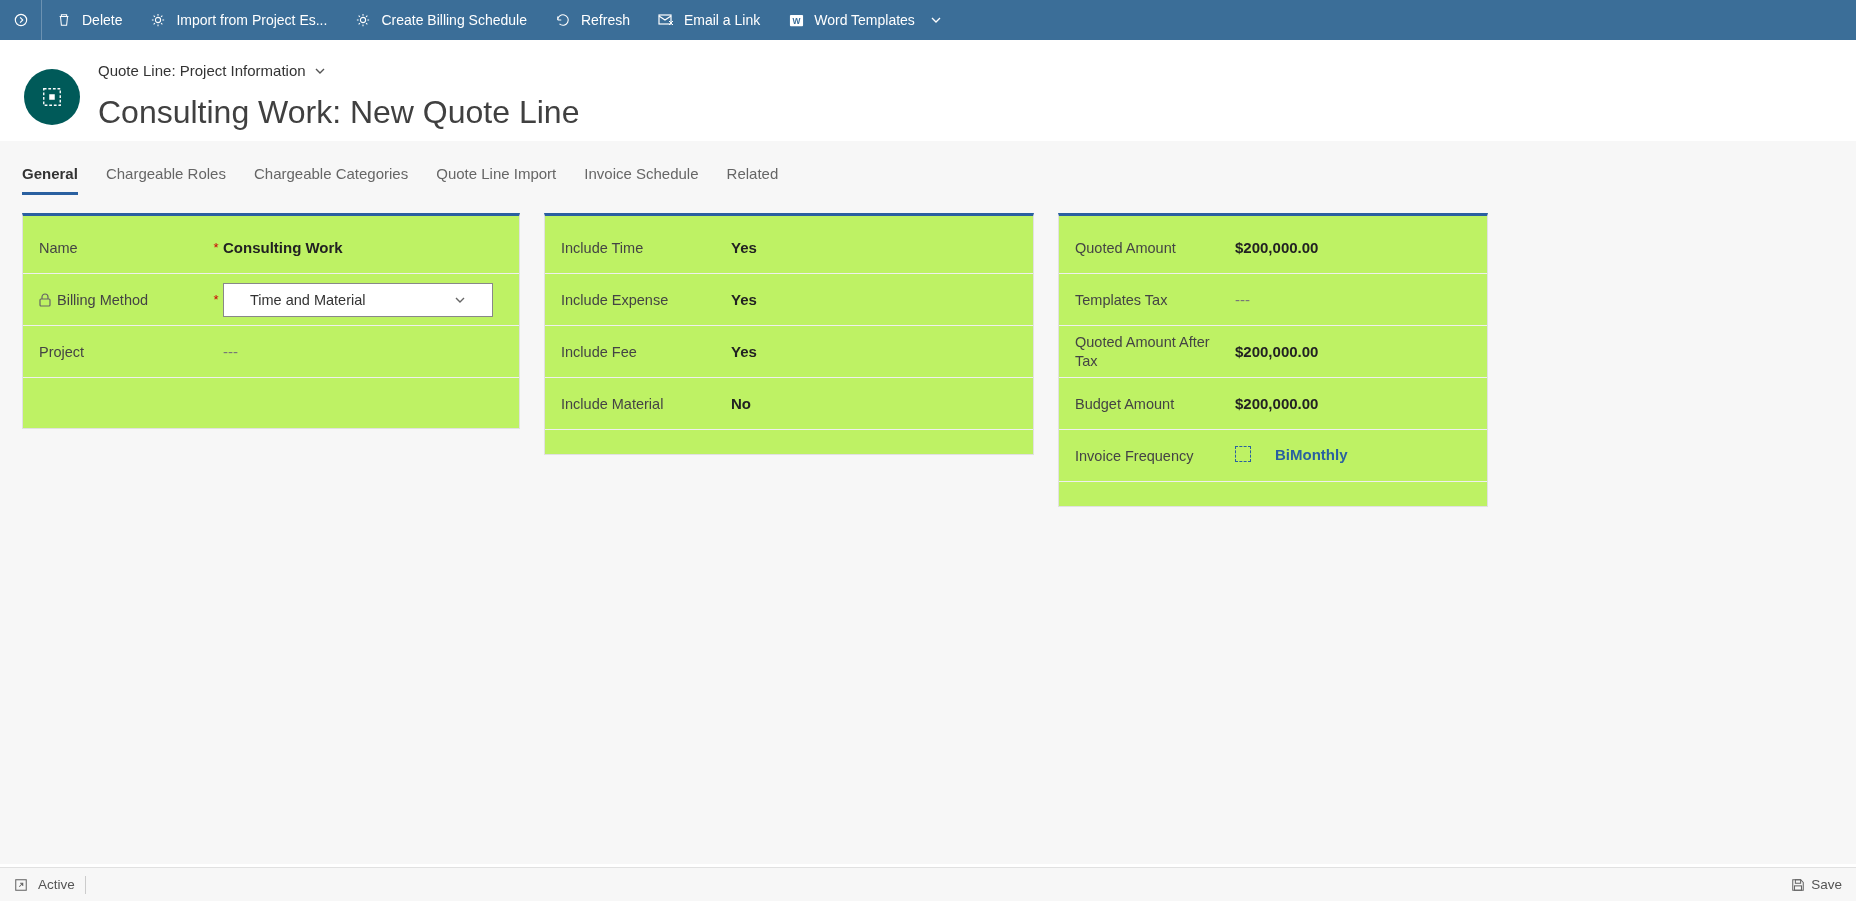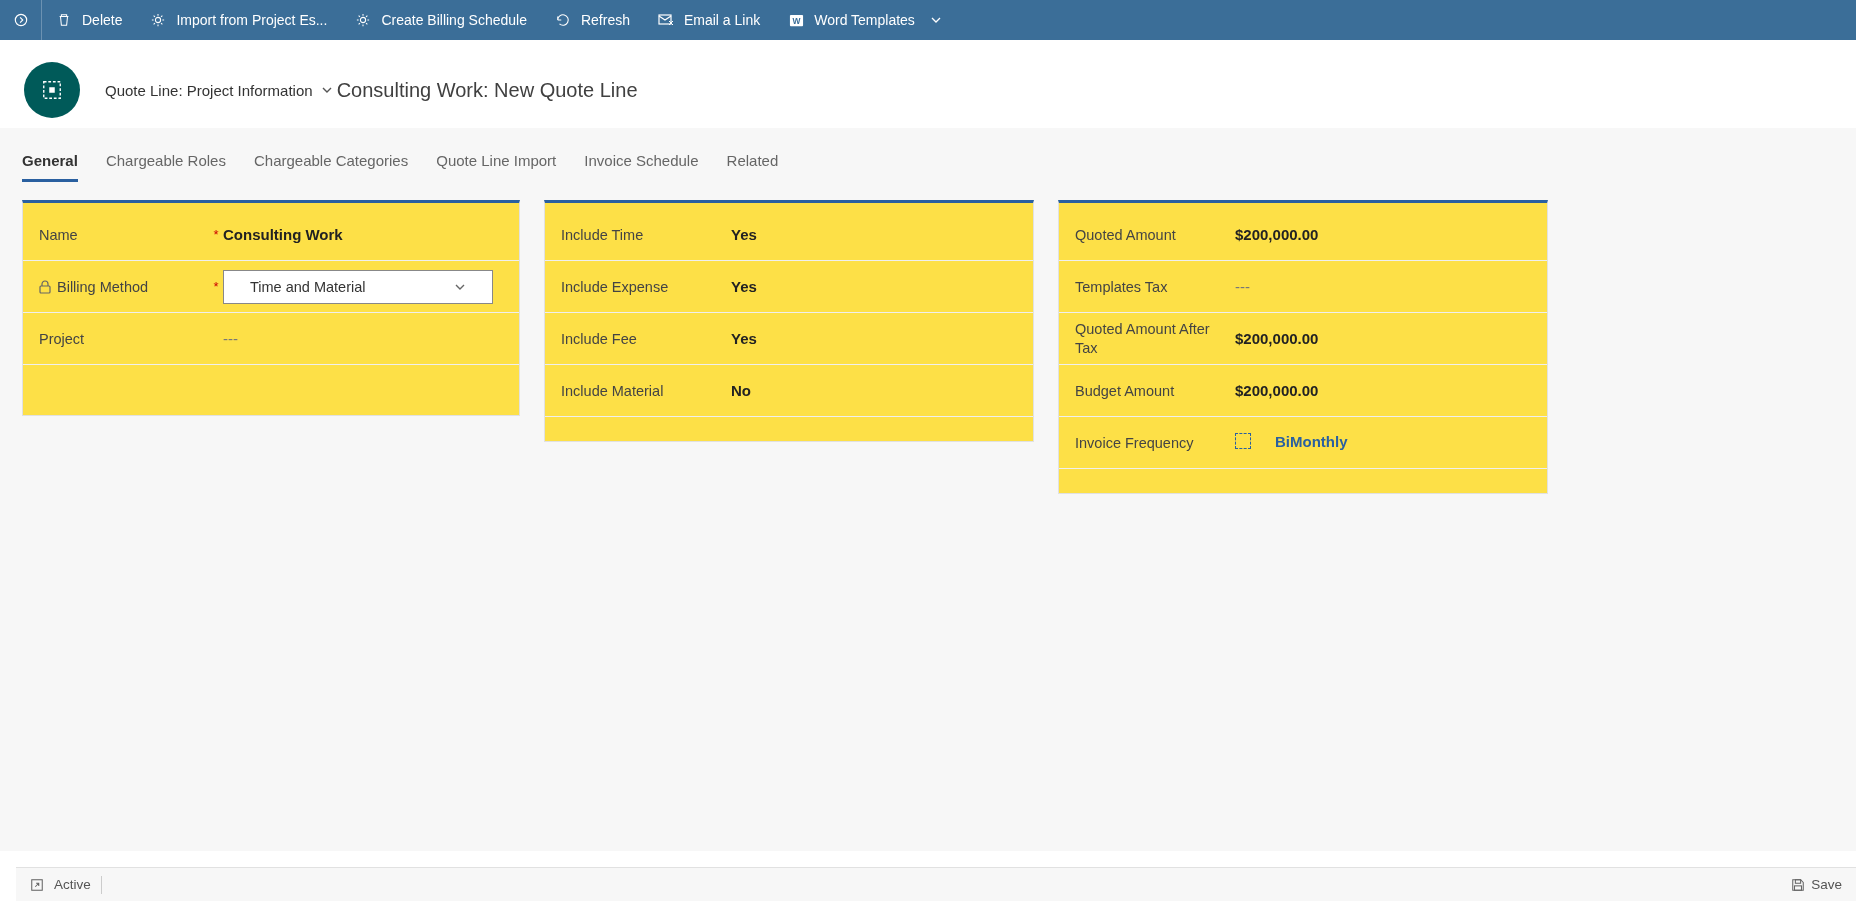--- a/index.html
+++ b/index.html
@@ -61,30 +61,30 @@
   .entity-circle {
     width: 56px;
     height: 56px;
     border-radius: 50%;
     background: #005A59;
     display: flex;
     align-items: center;
     justify-content: center;
     color: #fff;
   }
-  .header-text { display: flex; flex-direction: row; gap: 4px; margin-left: 7px; }
+  .header-text { display: flex; flex-direction: column; gap: 15px; }
   .breadcrumb-line {
     display: flex;
     align-items: center;
     gap: 8px;
     font-size: 15px;
     color: #333;
   }
   .page-title {
-    font-size: 20px;
+    font-size: 32px;
     font-weight: 400;
     color: #404040;
   }
   
   .content-area {
     background: #F7F7F7;
     padding: 0 22px 20px 22px;
     height: calc(100% - 44px - 100px - 34px);
     overflow: auto;
   }
@@ -106,21 +106,21 @@
     border-bottom-color: #2A60A0;
   }
   
   .cards-row {
     display: flex;
     gap: 24px;
     margin-top: 18px;
     align-items: flex-start;
   }
   .card {
-    background: #fde047;
+    background: #bef264;
     border: 1px solid #E1E1E1;
     border-top: 3px solid #2A60A0;
     flex-shrink: 0;
   }
   .card-inner { padding: 6px 0; }
   .field-row {
     display: flex;
     align-items: center;
     min-height: 52px;
     padding: 0 16px;
@@ -171,21 +171,21 @@
   }
   .lookup-icon {
     width: 16px;
     height: 16px;
     border: 1.5px dashed #2A60A0;
     display: inline-block;
   }
   
   .status-bar {
     position: absolute;
-    left: 16px;
+    left: 0;
     right: 0;
     bottom: 0;
     height: 34px;
     background: #F7F7F7;
     border-top: 1px solid #E1E1E1;
     display: flex;
     align-items: center;
     justify-content: space-between;
     padding: 0 14px;
     font-size: 13.5px;
@@ -348,21 +348,21 @@
           <div class="field-val bold">Yes</div>
         </div>
         <div class="field-row">
           <div class="field-label">Include Material</div>
           <div class="field-val bold">No</div>
         </div>
         <div style="height:18px"></div>
       </div>
     </div>
 
-    <div class="card" style="width:490px">
+    <div class="card" style="width:430px">
       <div class="card-inner">
         <div class="field-row">
           <div class="field-label card3-label">Quoted Amount</div>
           <div class="field-val card3-val">$200,000.00</div>
         </div>
         <div class="field-row">
           <div class="field-label card3-label">Templates Tax</div>
           <div class="field-val card3-val grey" style="font-weight:400">---</div>
         </div>
         <div class="field-row">

